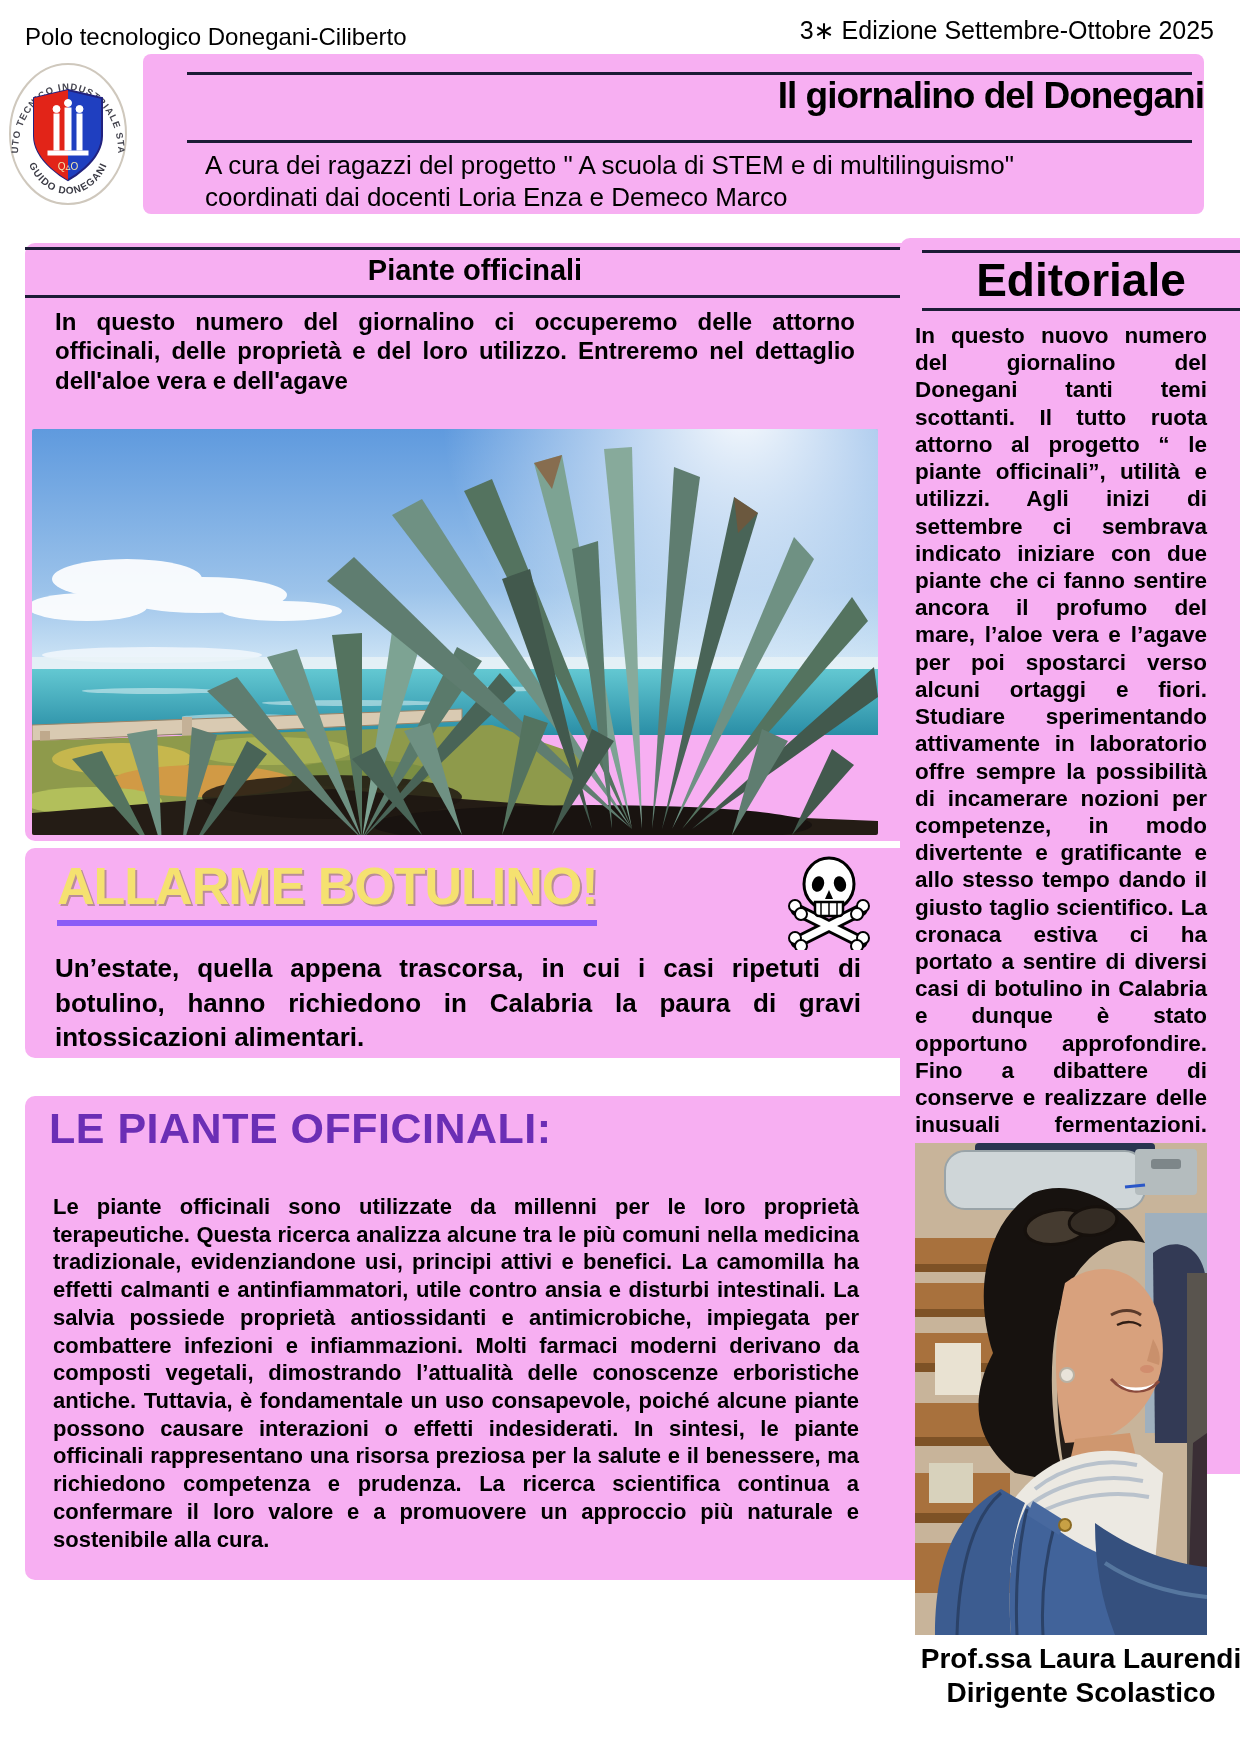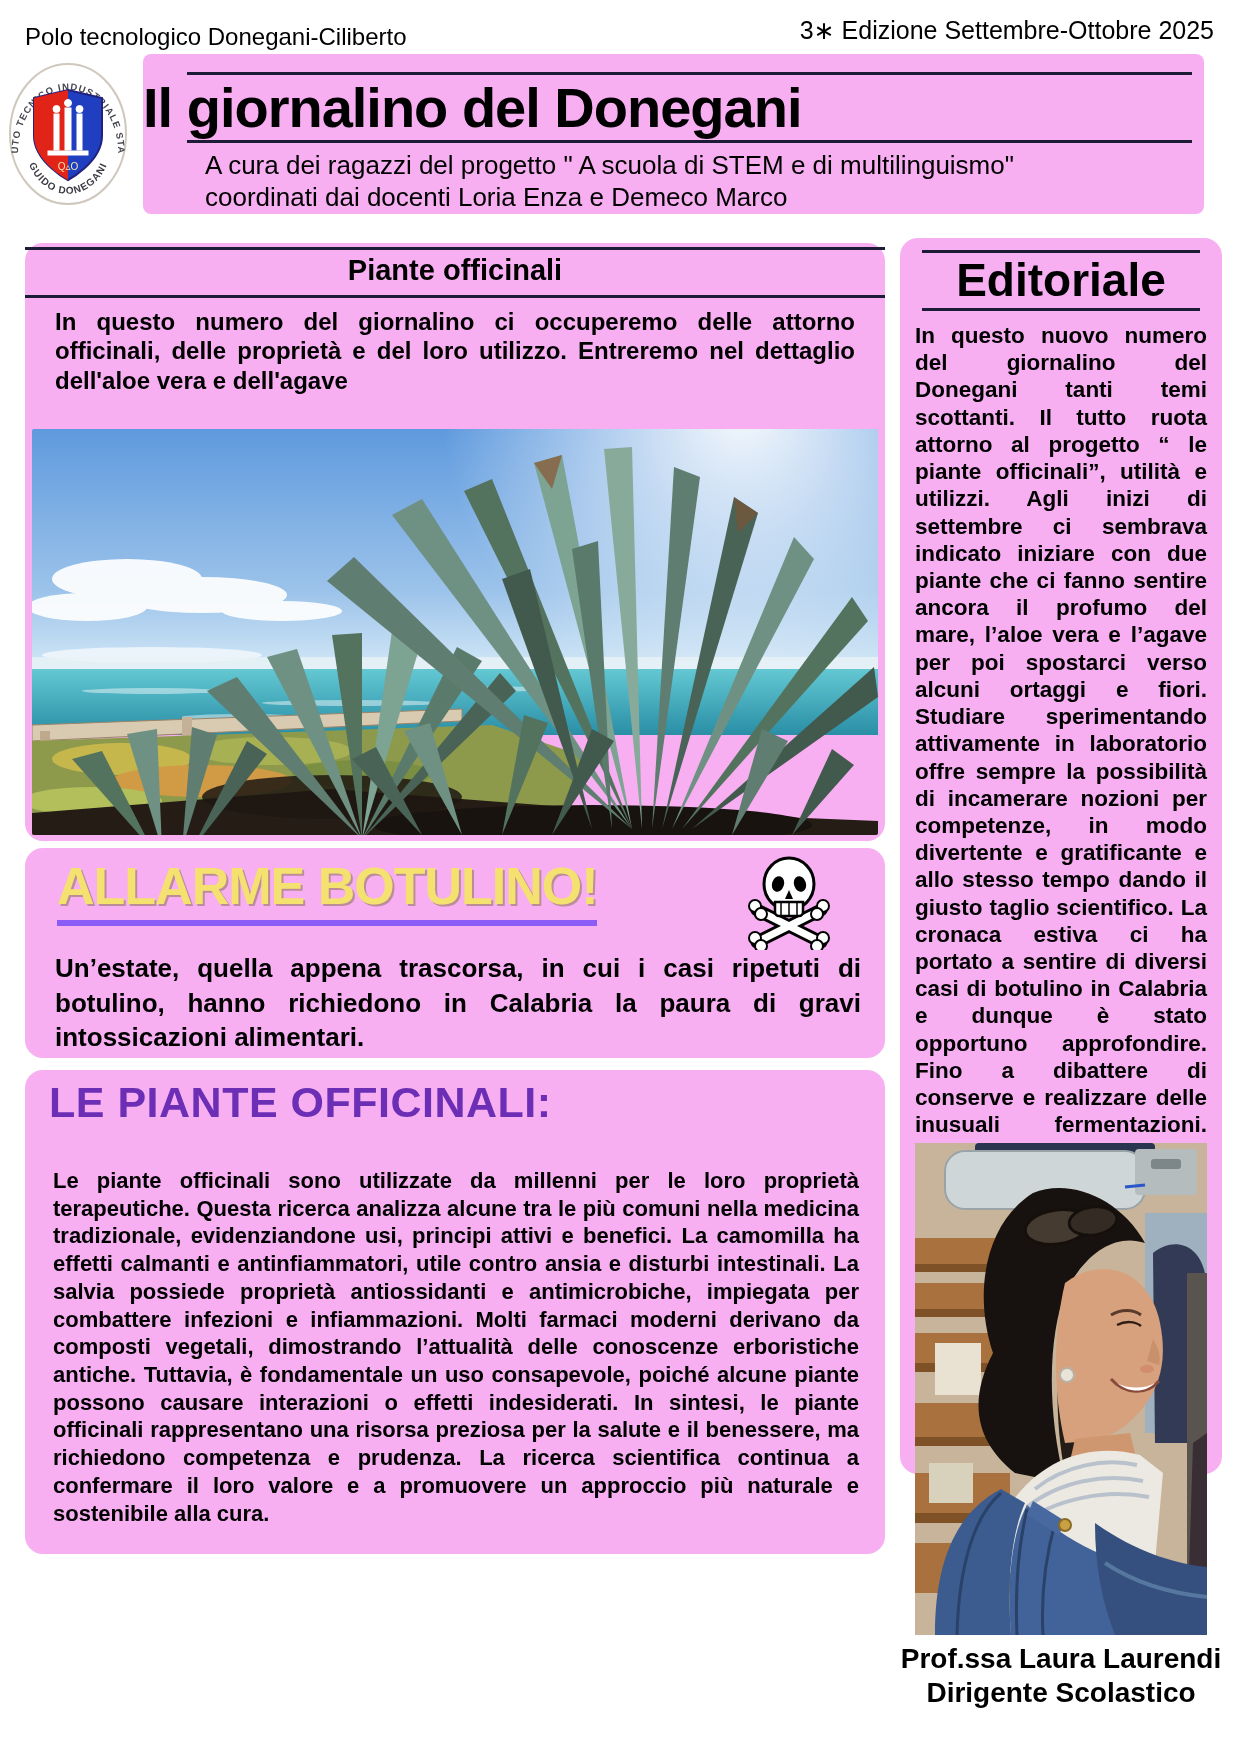--- a/index.html
+++ b/index.html
@@ -12,39 +12,39 @@
   .page{
     position:relative;width:1240px;height:1754px;background:#fff;
     font-family:"Liberation Sans","DejaVu Sans",sans-serif;color:#000;overflow:hidden;
   }
   .abs{position:absolute;}
   .topbar-left{left:25px;top:23px;font-size:24px;}
   .topbar-right{right:26px;top:16px;font-size:25px;text-align:center;}
   .banner{left:143px;top:54px;width:1061px;height:160px;background:var(--pink);border-radius:8px;}
   .banner .rule1{left:44px;right:12px;top:18px;height:3px;background:var(--rule);}
   .banner .rule2{left:44px;right:12px;top:86px;height:3px;background:var(--rule);}
-  .banner-title{left:0;right:0;top:21px;text-align:left;font-size:56px;font-weight:bold;letter-spacing:-1px;}
+  .banner-title{left:0;right:0;top:21px;text-align:right;font-size:37px;font-weight:bold;letter-spacing:-1px;padding-left:40px;}
   .banner-sub{left:62px;top:96px;font-size:26px;line-height:1.22;}
   .logo{left:6px;top:56px;width:124px;height:152px;}
-  .pinkbox{background:var(--pink);border-radius:18px;}
+  .pinkbox{background:var(--pink);border-radius:10px;padding-left:40px;}
   .box1{left:25px;top:243px;width:860px;height:598px;}
   .box1 .rule-a{left:0;right:0;top:4px;height:3px;background:var(--rule);}
   .box1 .rule-b{left:0;right:0;top:52px;height:3px;background:var(--rule);}
   .box1-title{left:0;right:0;top:11px;text-align:center;font-size:29px;font-weight:bold;}
   .box1-intro{left:30px;top:64px;width:800px;font-size:24px;font-weight:bold;text-align:justify;line-height:1.22;}
   .agave-photo{left:7px;top:186px;width:846px;height:406px;border-radius:2px;overflow:hidden;}
   .box2{left:25px;top:848px;width:860px;height:210px;}
   .alarm-title{
     left:32px;top:8px;font-size:52px;font-weight:bold;letter-spacing:-1px;color:var(--yellow);
     border-bottom:6px solid #8b5cf6;padding-bottom:4px;
     text-shadow:2px 2px 0 rgba(110,100,45,.45);
   }
   .skull{right:52px;top:2px;width:88px;height:100px;}
   .box2-text{left:30px;top:103px;width:806px;font-size:26px;font-weight:bold;text-align:justify;line-height:1.33;}
-  .box3{left:25px;top:1070px;width:860px;height:484px;}
+  .box3{left:25px;top:1096px;width:860px;height:484px;}
   .box3-title{left:24px;top:8px;font-size:43px;font-weight:800;color:var(--purple);letter-spacing:.5px;}
   .box3-text{left:28px;top:70px;width:806px;font-size:22px;font-weight:bold;text-align:justify;line-height:1.26;margin-top:27px;}
   .ebox{left:900px;top:238px;width:322px;height:1236px;}
   .ebox .rule-a{left:22px;right:22px;top:12px;height:3px;background:var(--rule);}
   .ebox .rule-b{left:22px;right:22px;top:70px;height:3px;background:var(--rule);}
   .ebox-title{left:0;right:0;top:15px;text-align:center;font-size:46px;font-weight:bold;}
   .ebox-text{left:15px;top:84px;width:292px;font-size:22.5px;font-weight:bold;text-align:justify;line-height:1.21;}
   .head-photo{left:15px;top:905px;width:292px;height:492px;overflow:hidden;}
   .ebox-caption{left:0;right:0;top:1404px;text-align:center;font-size:28px;font-weight:bold;line-height:1.2;}
 </style>

